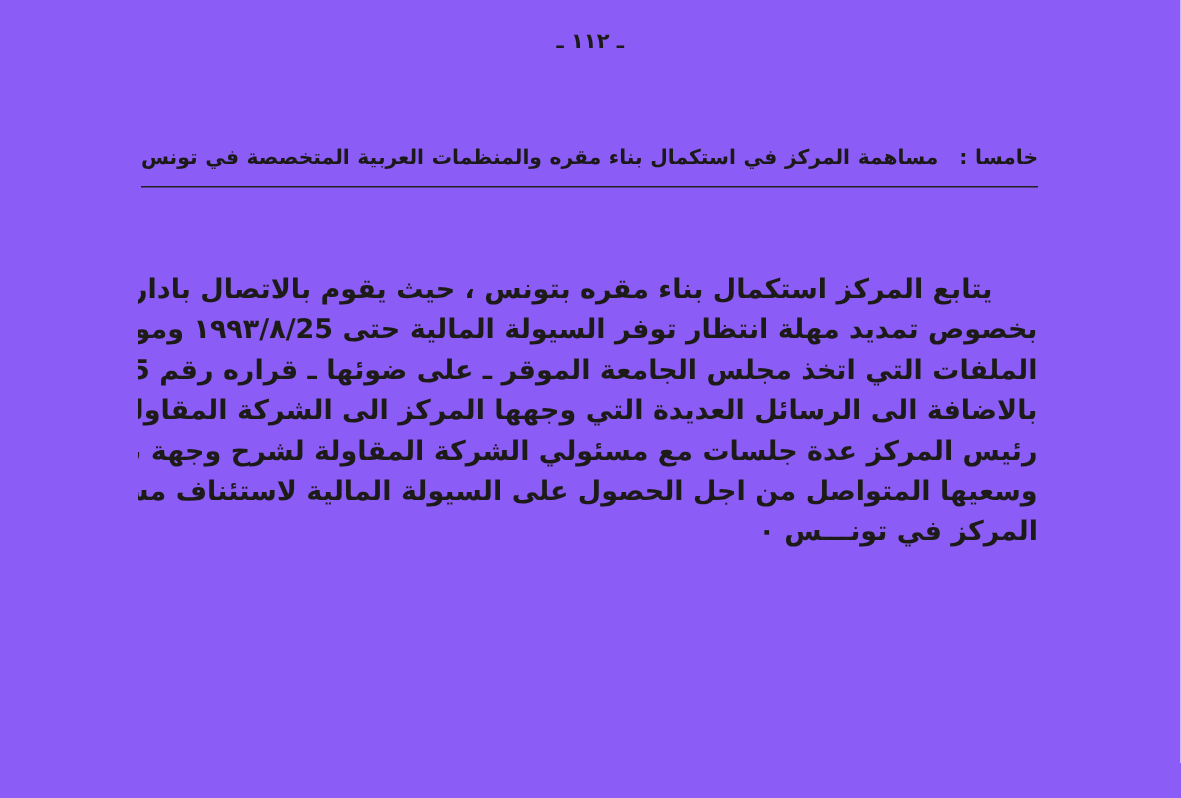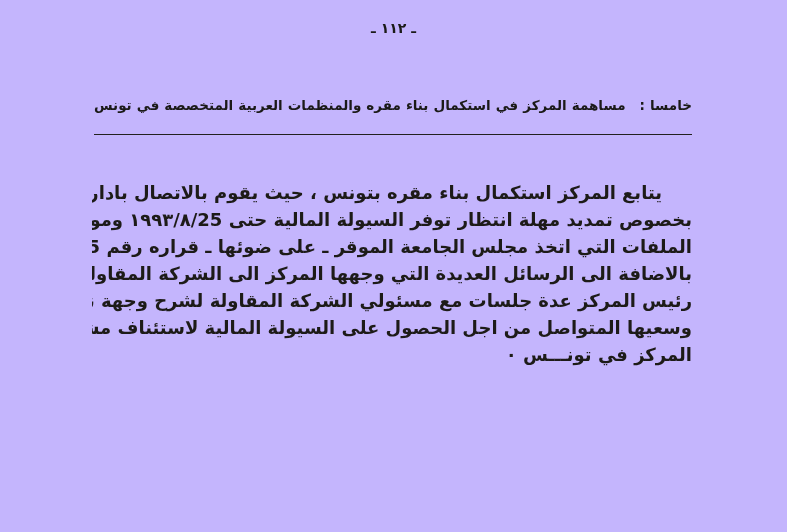--- a/index.html
+++ b/index.html
@@ -5,21 +5,21 @@
   html, body {
     margin: 0;
     padding: 0;
     background: #ffffff;
     font-family: "DejaVu Sans", sans-serif;
   }
   .page {
     position: relative;
     width: 787px;
     height: 532px;
-    background: #c4b5fd;
+    background: #8b5cf6;
     color: #151412;
     overflow: hidden;
     direction: rtl;
   }
   .page-number {
     position: absolute;
     top: 20px;
     left: 0;
     right: 0;
     text-align: center;
@@ -31,21 +31,21 @@
   .heading {
     position: absolute;
     top: 97px;
     right: 95px;
     width: 598px;
     direction: rtl;
     font-size: 13.5px;
     font-weight: bold;
     text-align: justify;
     text-align-last: justify;
-    padding-bottom: 21px;
+    padding-bottom: 11px;
     border-bottom: 1.5px solid #23211e;
     color: #1b1a18;
     white-space: nowrap;
     letter-spacing: 0.2px;
   }
   .heading .term { margin-left: 14px; }
   .para {
     position: absolute;
     top: 179px;
     right: 95px;

